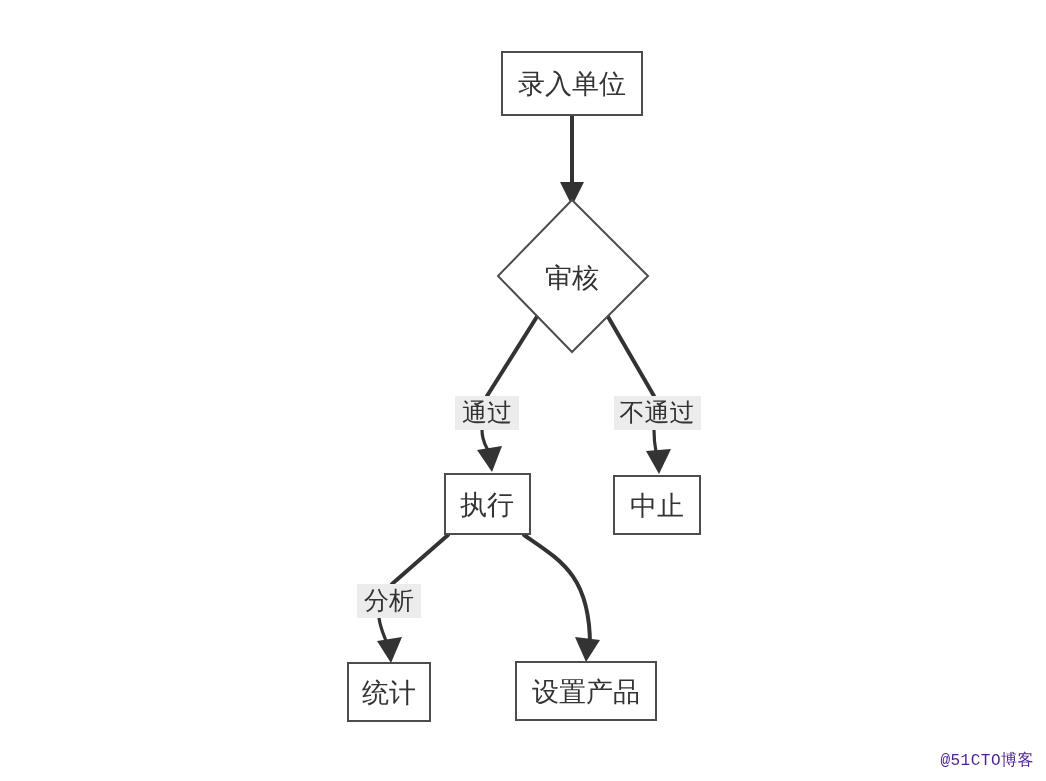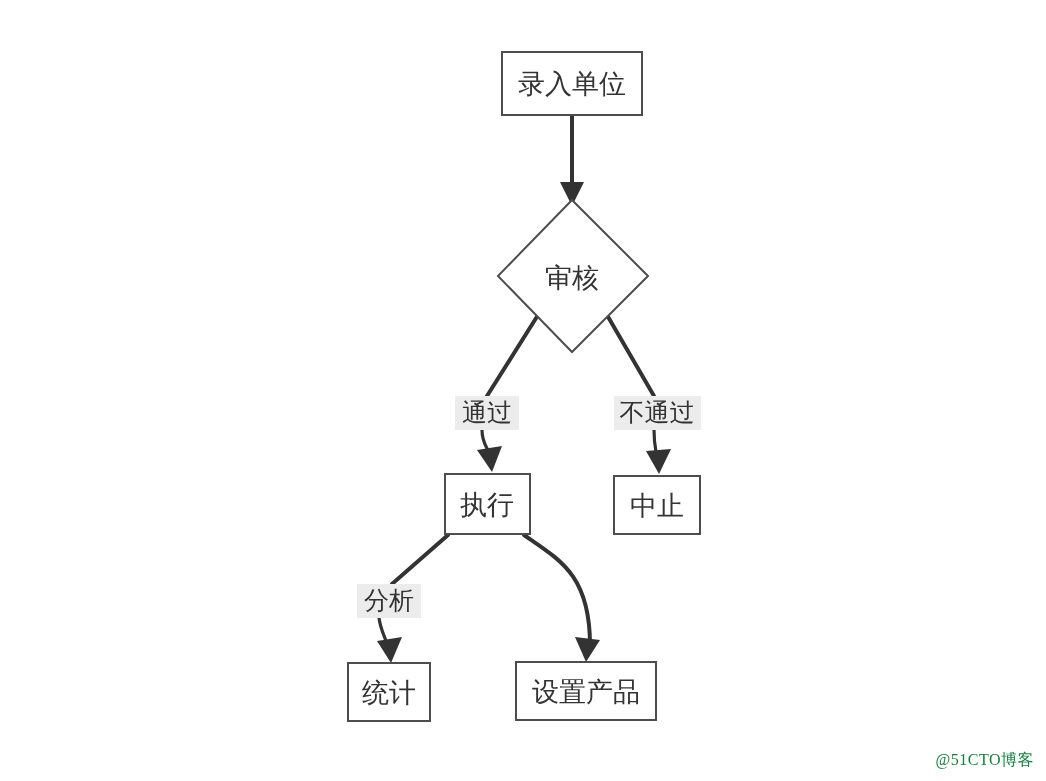--- a/index.html
+++ b/index.html
@@ -64,23 +64,23 @@
     dominant-baseline: middle;
   }
   .arrow-head {
     fill: #333333;
     stroke: none;
   }
   .watermark {
     position: absolute;
     right: 12px;
     bottom: 10px;
-    color: #15803d;
+    color: #4c1d95;
     font-size: 16px;
-    font-family: Liberation Serif, serif;
+    font-family: Liberation Mono, monospace;
     letter-spacing: 0.5px;
     user-select: none;
   }
 </style>
 </head>
 <body>
 
 <div id="canvas">
 
   <svg id="flow-svg" viewBox="0 0 1046 781">

